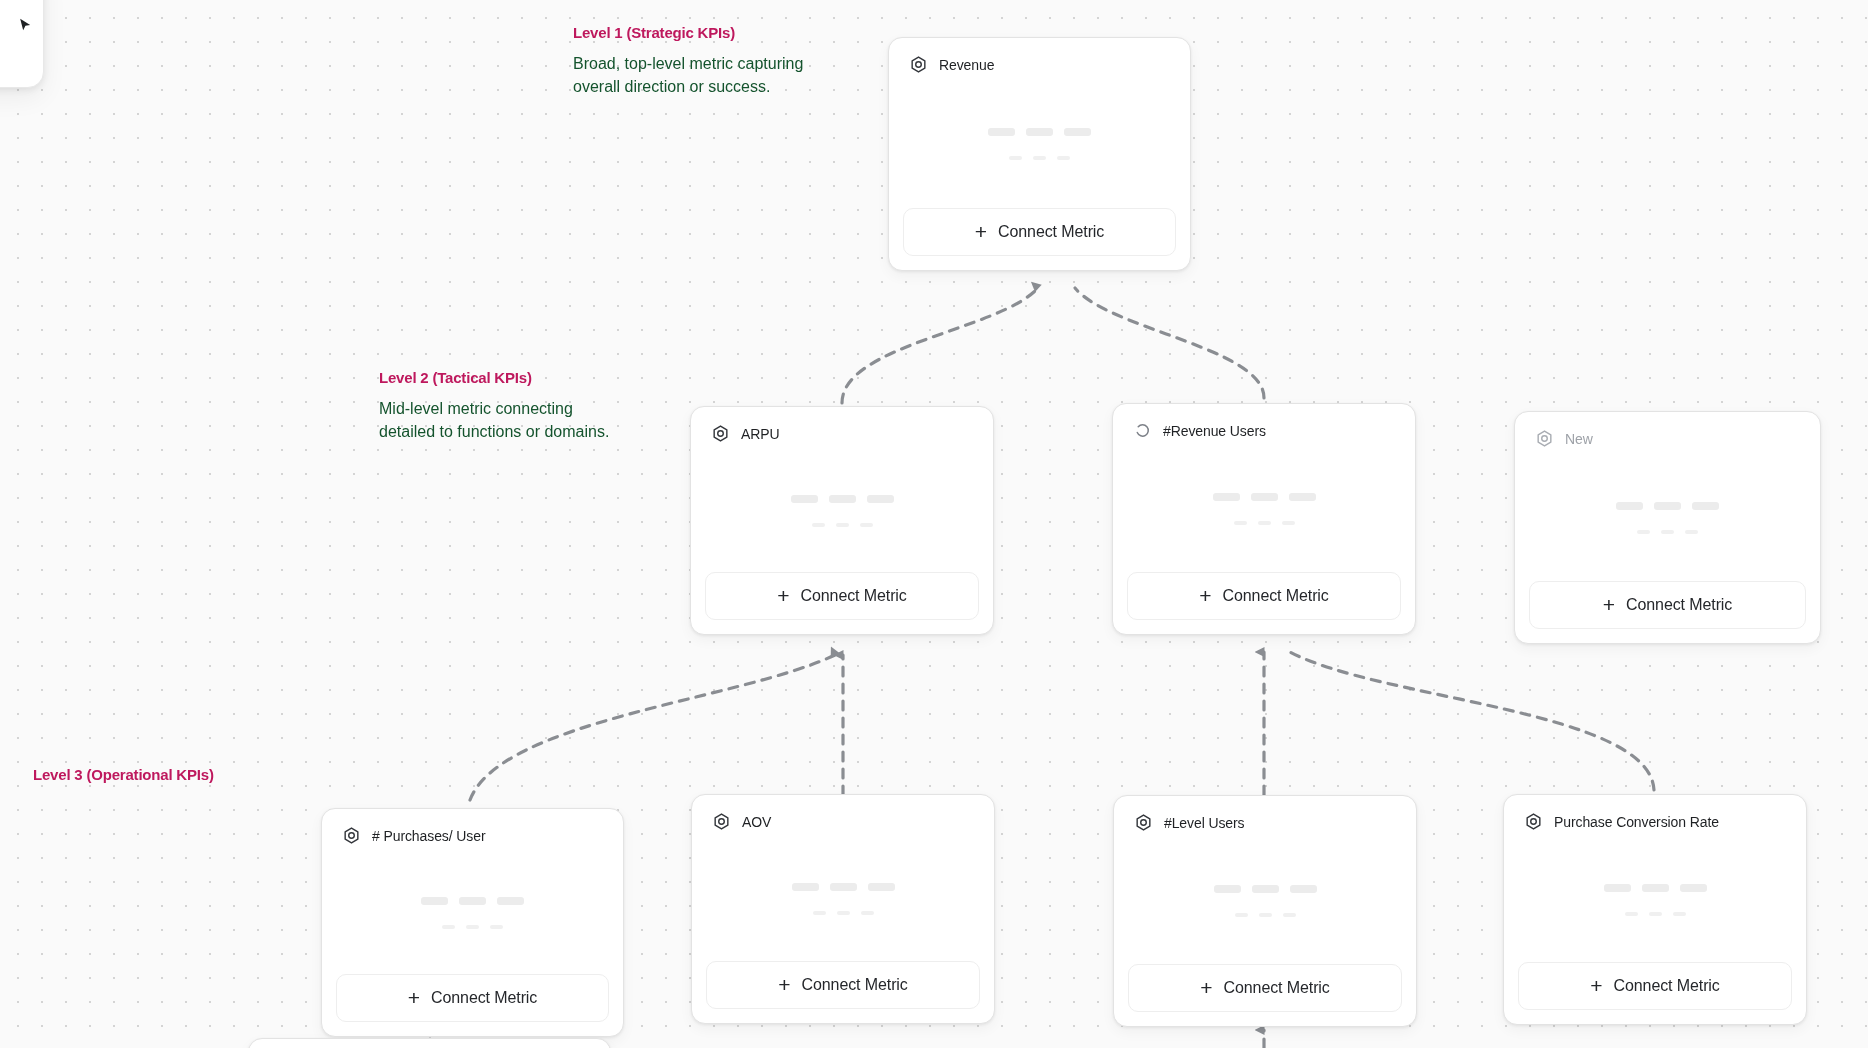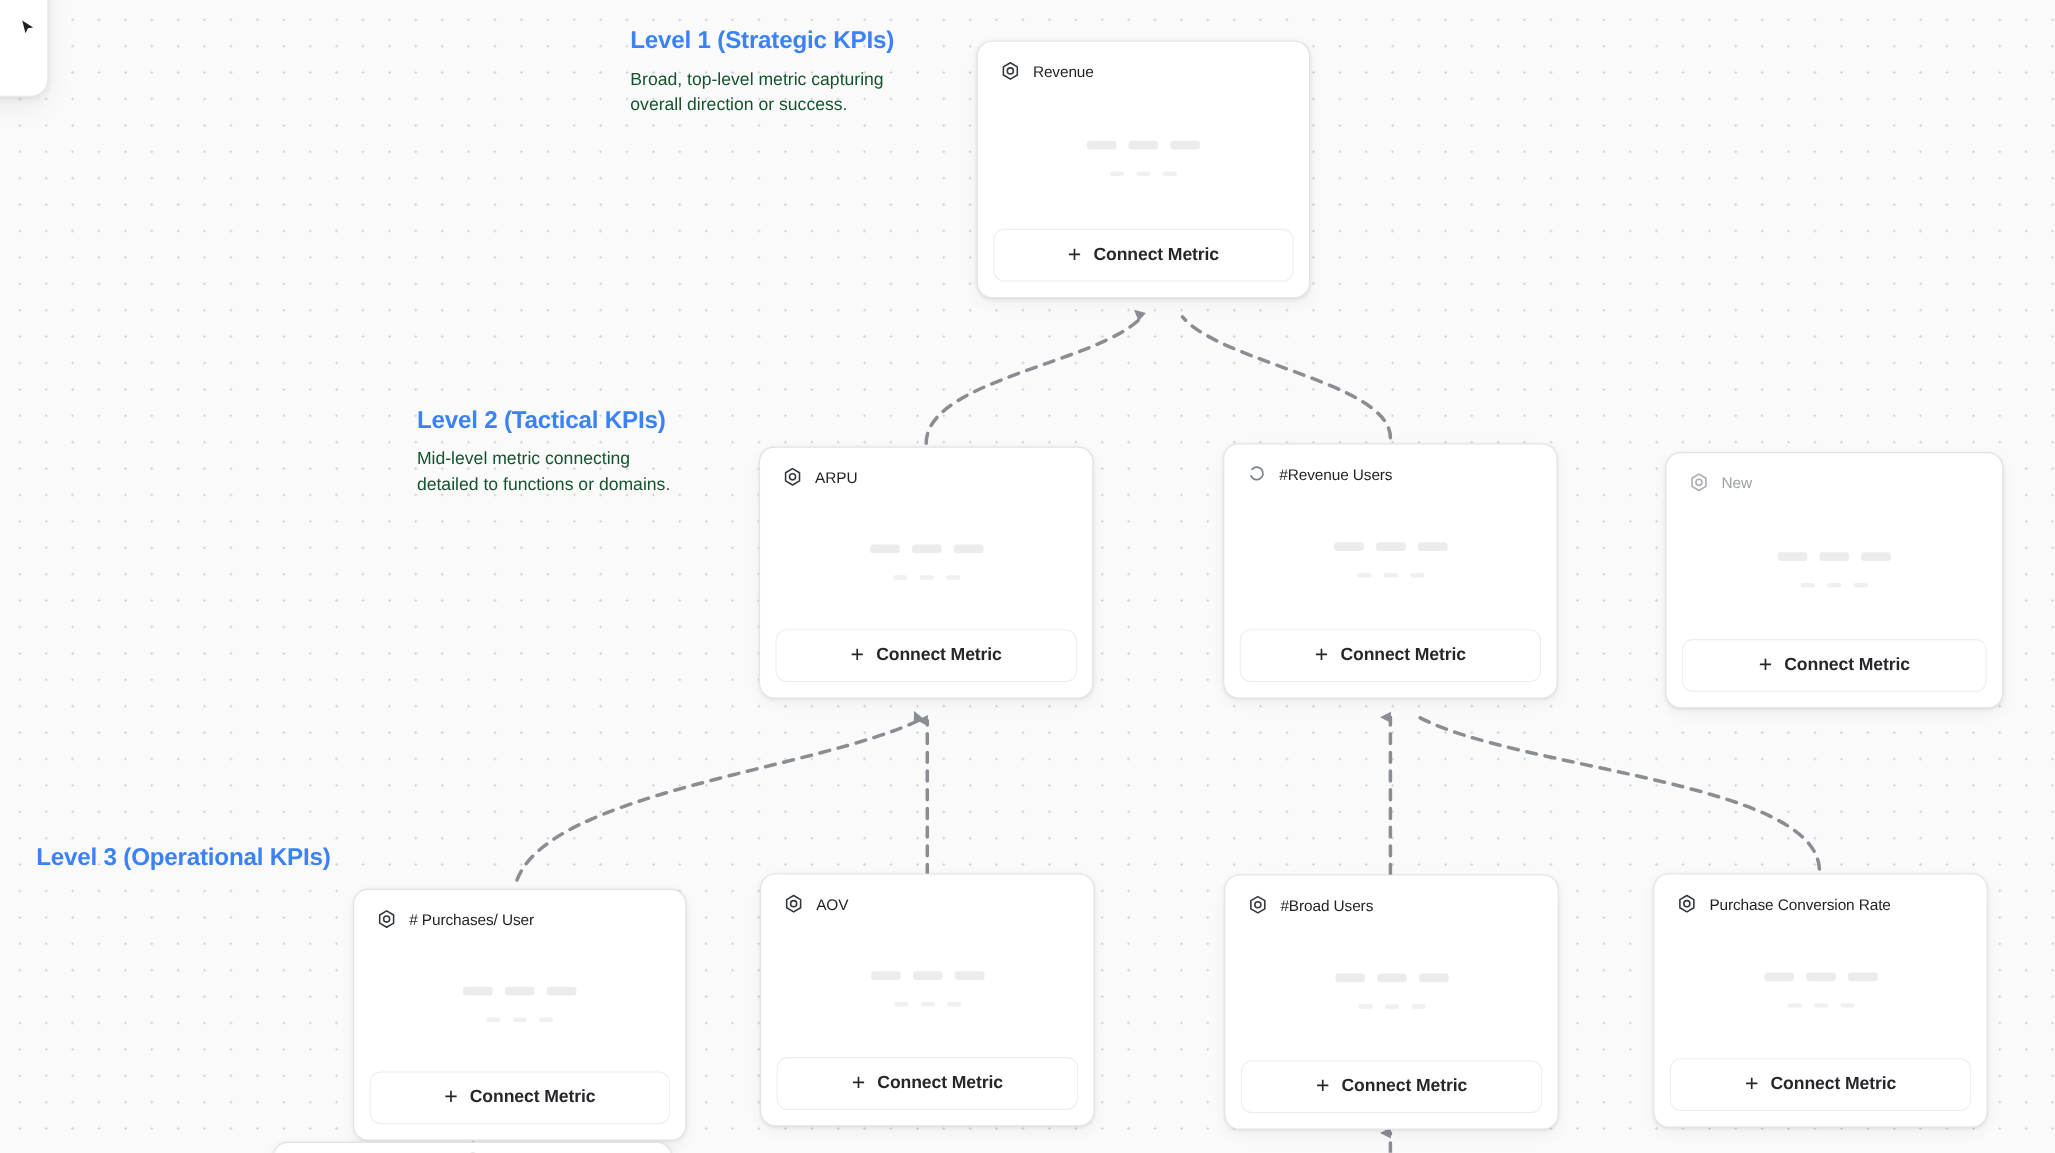--- a/index.html
+++ b/index.html
@@ -33,23 +33,23 @@
     pointer-events: none;
     z-index: 1;
   }
 
   
   .level-label {
     position: absolute;
     z-index: 3;
   }
   .level-title {
-    font-size: 22px;
+    font-size: 15px;
     font-weight: 700;
-    color: #3b82f6;
+    color: #be185d;
     letter-spacing: -0.2px;
     white-space: nowrap;
   }
   .level-desc {
     margin-top: 11px;
     font-size: 16px;
     line-height: 1.45;
     color: #14532d;
     max-width: 250px;
   }
@@ -125,21 +125,21 @@
   }
   .connect-plus {
     font-size: 21px;
     line-height: 1;
     color: #25272b;
     font-weight: 400;
     margin-top: -2px;
   }
   .connect-label {
     font-size: 16px;
-    font-weight: 700;
+    font-weight: 400;
     color: #25272b;
     letter-spacing: -0.1px;
     white-space: nowrap;
   }
 
   
   #corner-panel {
     position: absolute;
     left: -54px;
     top: -38px;
@@ -373,21 +373,21 @@
   </div>
 
   <div class="card" style="left:1113px; top:795px; width:304px; height:232px;">
     <div class="card-head">
       <span class="card-icon">
         <svg viewBox="0 0 24 24" fill="none" stroke="currentColor" stroke-width="1.8" stroke-linejoin="round">
             <path d="M12 2.6 20 7.3v9.4L12 21.4 4 16.7V7.3z"></path>
              <circle cx="12" cy="12" r="3.5"></circle>
           </svg>
       </span>
-      <span class="card-title">#Broad Users</span>
+      <span class="card-title">#Level Users</span>
     </div>
     <div class="card-body">
       <div class="skel-row">
         <span class="skel skel-lg"></span>
         <span class="skel skel-lg"></span>
         <span class="skel skel-lg"></span>
       </div>
       <div class="skel-row">
         <span class="skel skel-sm"></span>
         <span class="skel skel-sm"></span>

